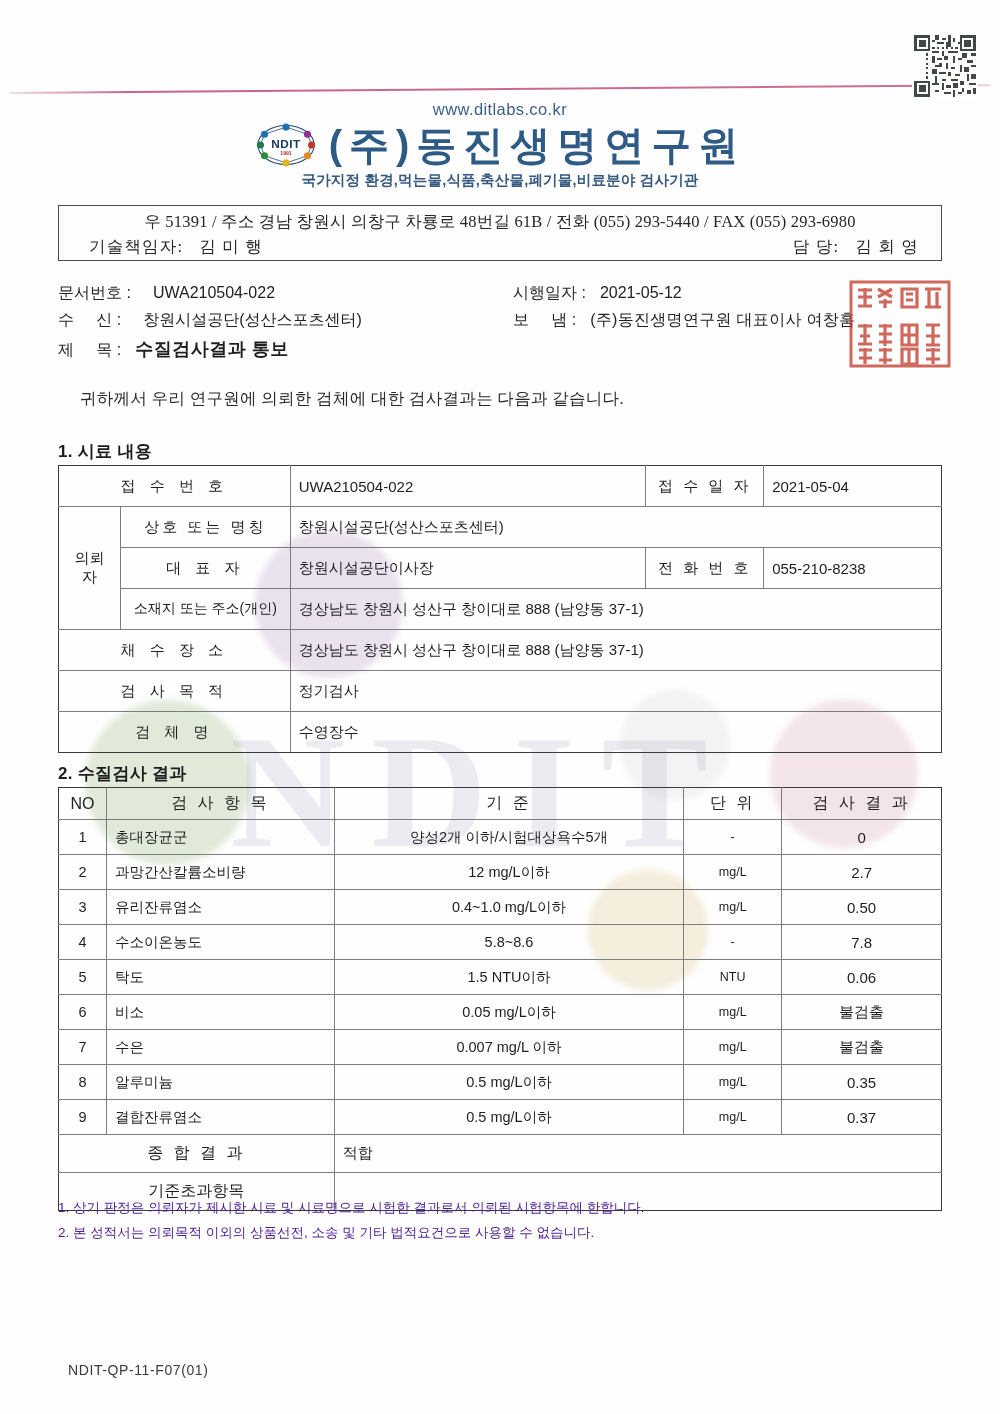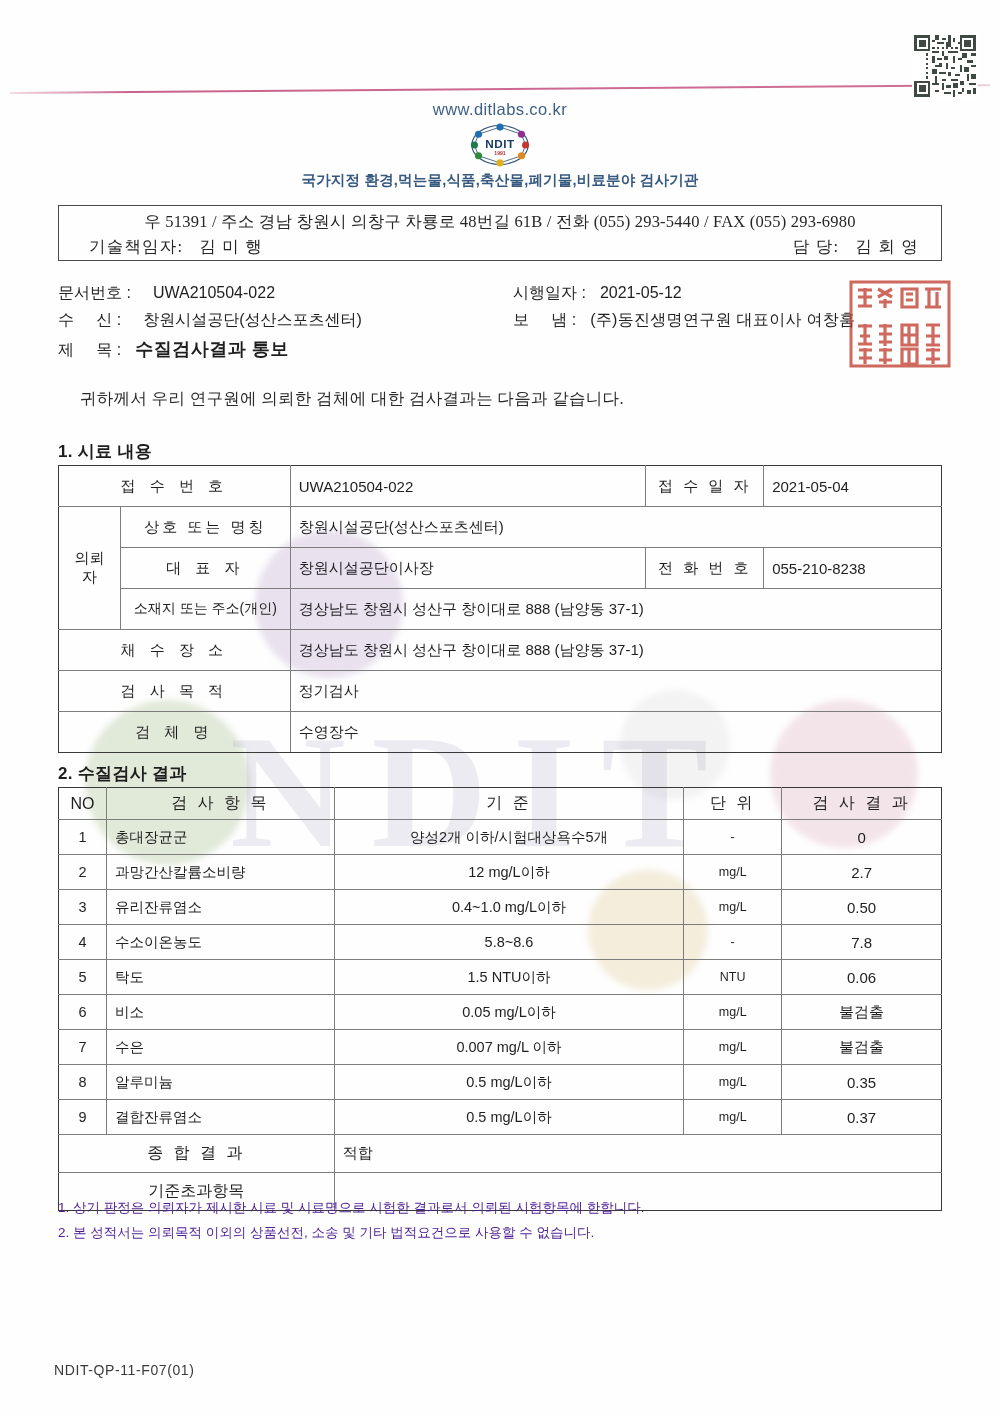--- a/index.html
+++ b/index.html
@@ -162,21 +162,21 @@
   #results-table tr.summary td { height: 38px; margin-top: 12px; }
 
   
   #footnotes {
     position: absolute; left: 58px; top: 1196px; z-index: 2;
     font-size: 13.5px; color: #4c1d95; line-height: 1.85;
   }
 
   
   #form-code {
-    position: absolute; left: 54px; top: 1362px; z-index: 2;
+    position: absolute; left: 68px; top: 1362px; z-index: 2;
     font-size: 14px; color: #3a3a3a; letter-spacing: 0.6px;
   }
 </style>
 </head>
 <body>
 
 <div id="watermarks">
   <div class="blob" style="left:85px;  top:700px;  width:165px; height:165px; background:rgba(186,204,166,0.42);"></div>
   <div class="blob" style="left:255px; top:530px;  width:148px; height:148px; background:rgba(203,183,216,0.40);"></div>
   <div class="blob" style="left:588px; top:870px;  width:120px; height:120px; background:rgba(231,214,174,0.42);"></div>
@@ -289,20 +289,21 @@
         <circle cx="110" cy="43" r="7" fill="#c0392b"></circle>
         <circle cx="102" cy="64" r="7" fill="#e08a1e"></circle>
         <circle cx="60" cy="78" r="7" fill="#e0b31e"></circle>
         <circle cx="18" cy="64" r="7" fill="#2e8b3a"></circle>
         <circle cx="10" cy="43" r="7" fill="#1f7a4f"></circle>
         <circle cx="18" cy="22" r="7" fill="#1f6fb2"></circle>
         <text x="60" y="48" text-anchor="middle" font-family="Liberation Sans, sans-serif" font-size="23" font-weight="700" fill="#1b3d63" letter-spacing="1">NDIT</text>
         <text x="60" y="62" text-anchor="middle" font-family="Liberation Sans, sans-serif" font-size="10" font-weight="700" fill="#b03030">1991</text>
       </svg>
     </div>
+    <div id="company-name">(주)동진생명연구원</div>
   </div>
   <div id="accred-line">국가지정 환경,먹는물,식품,축산물,폐기물,비료분야 검사기관</div>
 </div>
 
 <div id="address-box">
   <div id="address-line1">우 51391 / 주소  경남 창원시 의창구 차룡로 48번길 61B / 전화 (055) 293-5440 / FAX (055) 293-6980</div>
   <div id="address-line2">
     <span class="tech-lead">
       <span>기술책임자:</span>
       &nbsp;&nbsp;<span>김 미 행</span>

